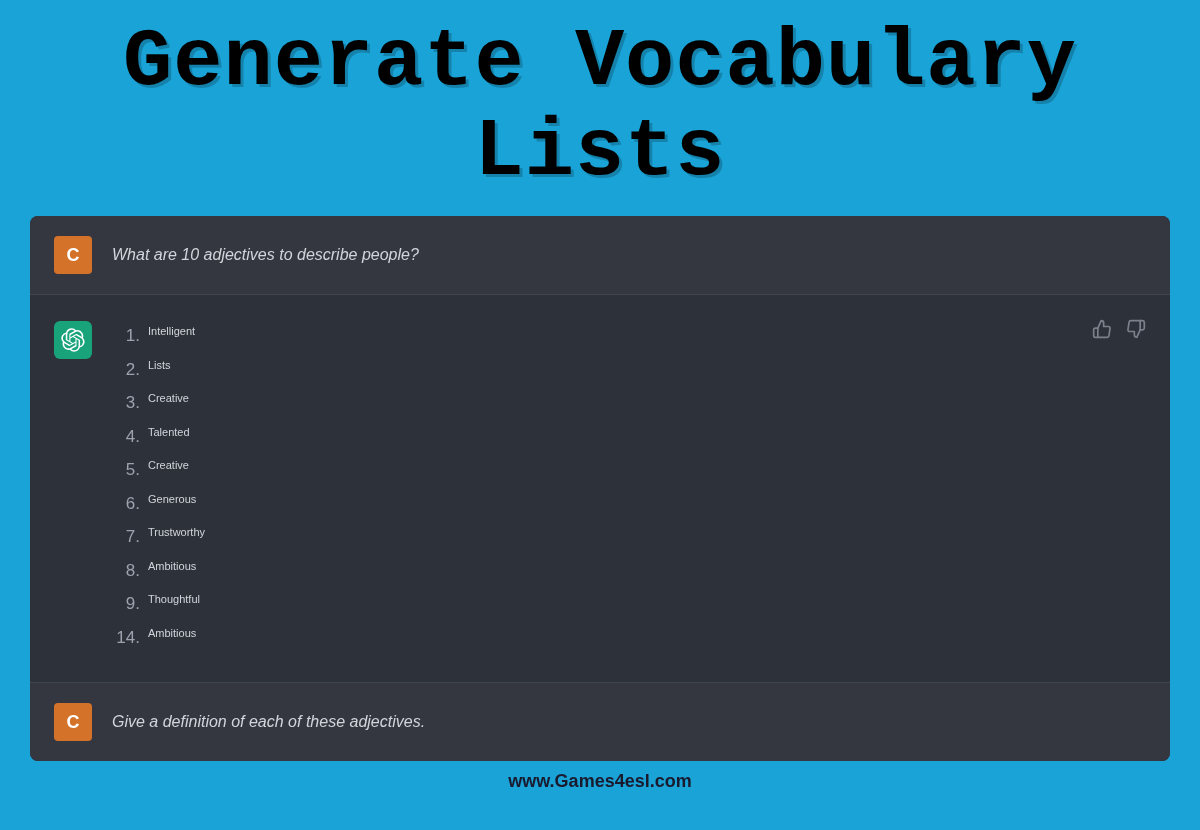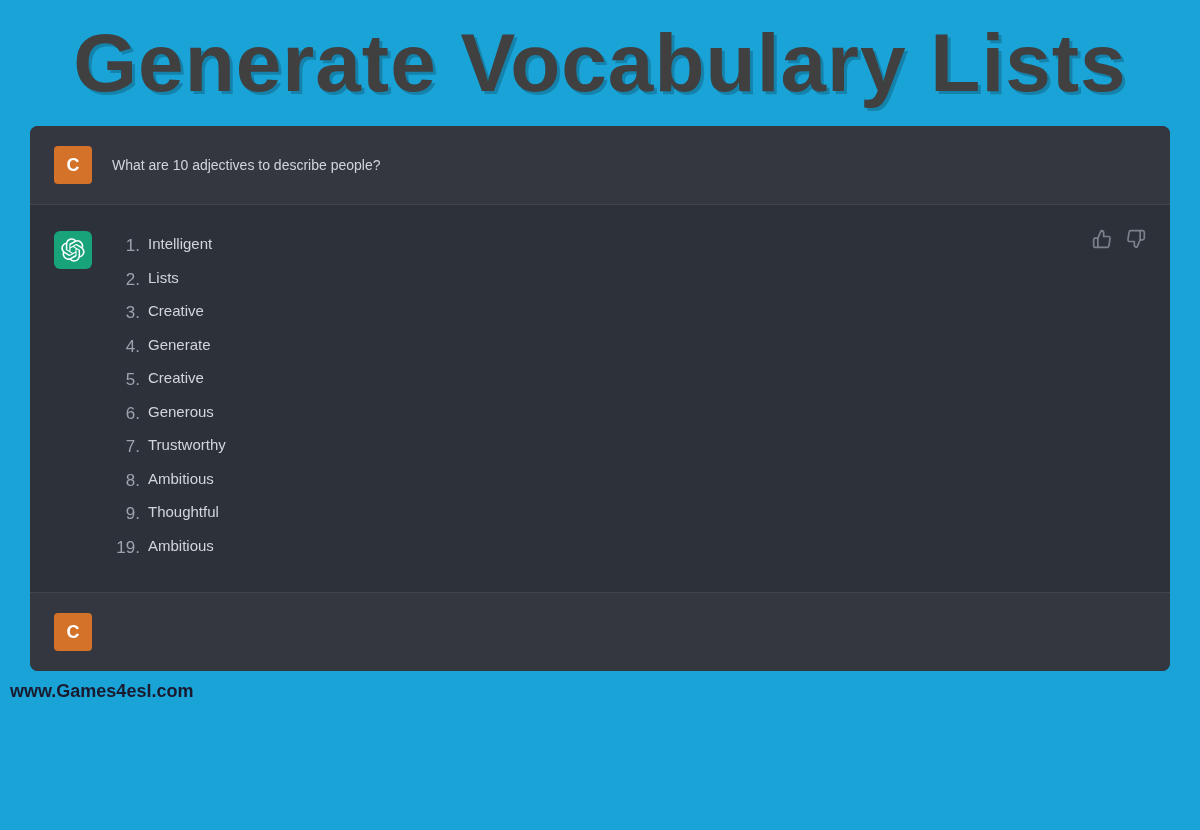--- a/index.html
+++ b/index.html
@@ -18,22 +18,22 @@
 
     .header-section {
       background-color: #19a3d6;
       padding: 18px 30px 18px 30px;
       text-align: center;
     }
 
     .main-title {
       font-size: 82px;
       font-weight: 900;
-      color: #404040;
-      font-family: Liberation Sans, sans-serif;
+      color: #000000;
+      font-family: Liberation Mono, monospace;
       letter-spacing: 1px;
       text-shadow: 3px 3px 0px rgba(0,0,0,0.2);
       line-height: 1.1;
     }
 
     .chat-container {
       margin: 0 30px;
       background-color: #2d3139;
       border-radius: 8px;
       overflow: hidden;
@@ -57,22 +57,23 @@
       align-items: center;
       justify-content: center;
       color: white;
       font-size: 18px;
       font-weight: bold;
       flex-shrink: 0;
     }
 
     .message-text {
       color: #d1d5db;
-      font-size: 14px;
+      font-size: 16px;
       line-height: 1.5;
+      font-style: italic;
     }
 
     .message-assistant {
       background-color: #2d3139;
       padding: 24px 24px 28px 24px;
       display: flex;
       align-items: flex-start;
       gap: 20px;
       border-bottom: 1px solid #40444d;
       position: relative;
@@ -110,21 +111,21 @@
 
     .item-number {
       color: #9ca3af;
       min-width: 28px;
       text-align: right;
       font-size: 17px;
     }
 
     .item-word {
       color: #d1d5db;
-      font-size: 15px;
+      font-size: 11px;
     }
 
     .feedback-icons {
       position: absolute;
       right: 24px;
       top: 24px;
       display: flex;
       gap: 14px;
       color: #9ca3af;
     }
@@ -139,21 +140,21 @@
       background-color: #343740;
       padding: 20px 24px;
       display: flex;
       align-items: center;
       gap: 20px;
     }
 
     .footer {
       background-color: #19a3d6;
       padding: 10px;
-      text-align: left;
+      text-align: center;
     }
 
     .footer-text {
       color: #1a1a2e;
       font-size: 18px;
       font-weight: bold;
     }
   </style>
 </head>
 <body>
@@ -186,21 +187,21 @@
         <div class="vocab-item">
           <span class="item-number">2.</span>
           <span class="item-word">Lists</span>
         </div>
         <div class="vocab-item">
           <span class="item-number">3.</span>
           <span class="item-word">Creative</span>
         </div>
         <div class="vocab-item">
           <span class="item-number">4.</span>
-          <span class="item-word">Generate</span>
+          <span class="item-word">Talented</span>
         </div>
         <div class="vocab-item">
           <span class="item-number">5.</span>
           <span class="item-word">Creative</span>
         </div>
         <div class="vocab-item">
           <span class="item-number">6.</span>
           <span class="item-word">Generous</span>
         </div>
         <div class="vocab-item">
@@ -209,21 +210,21 @@
         </div>
         <div class="vocab-item">
           <span class="item-number">8.</span>
           <span class="item-word">Ambitious</span>
         </div>
         <div class="vocab-item">
           <span class="item-number">9.</span>
           <span class="item-word">Thoughtful</span>
         </div>
         <div class="vocab-item">
-          <span class="item-number">19.</span>
+          <span class="item-number">14.</span>
           <span class="item-word">Ambitious</span>
         </div>
       </div>
 
       <div class="feedback-icons">
         <span class="feedback-icon">
           <svg width="20" height="20" viewBox="0 0 24 24" fill="none" stroke="#9ca3af" stroke-width="2" stroke-linecap="round" stroke-linejoin="round">
             <path d="M14 9V5a3 3 0 0 0-3-3l-4 9v11h11.28a2 2 0 0 0 2-1.7l1.38-9a2 2 0 0 0-2-2.3H14z"></path>
             <path d="M7 22H4a2 2 0 0 1-2-2v-7a2 2 0 0 1 2-2h3"></path>
           </svg>
@@ -232,20 +233,21 @@
           <svg width="20" height="20" viewBox="0 0 24 24" fill="none" stroke="#9ca3af" stroke-width="2" stroke-linecap="round" stroke-linejoin="round">
             <path d="M10 15v4a3 3 0 0 0 3 3l4-9V2H5.72a2 2 0 0 0-2 1.7l-1.38 9a2 2 0 0 0 2 2.3H10z"></path>
             <path d="M17 2h2.67A2.31 2.31 0 0 1 22 4v7a2.31 2.31 0 0 1-2.33 2H17"></path>
           </svg>
         </span>
       </div>
     </div>
 
     <div class="message-user-second">
       <div class="avatar-user">C</div>
+      <div class="message-text">Give a definition of each of these adjectives.</div>
     </div>
 
   </div>
 
   <div class="footer">
     <span class="footer-text">www.Games4esl.com</span>
   </div>
 
 </div>
 

